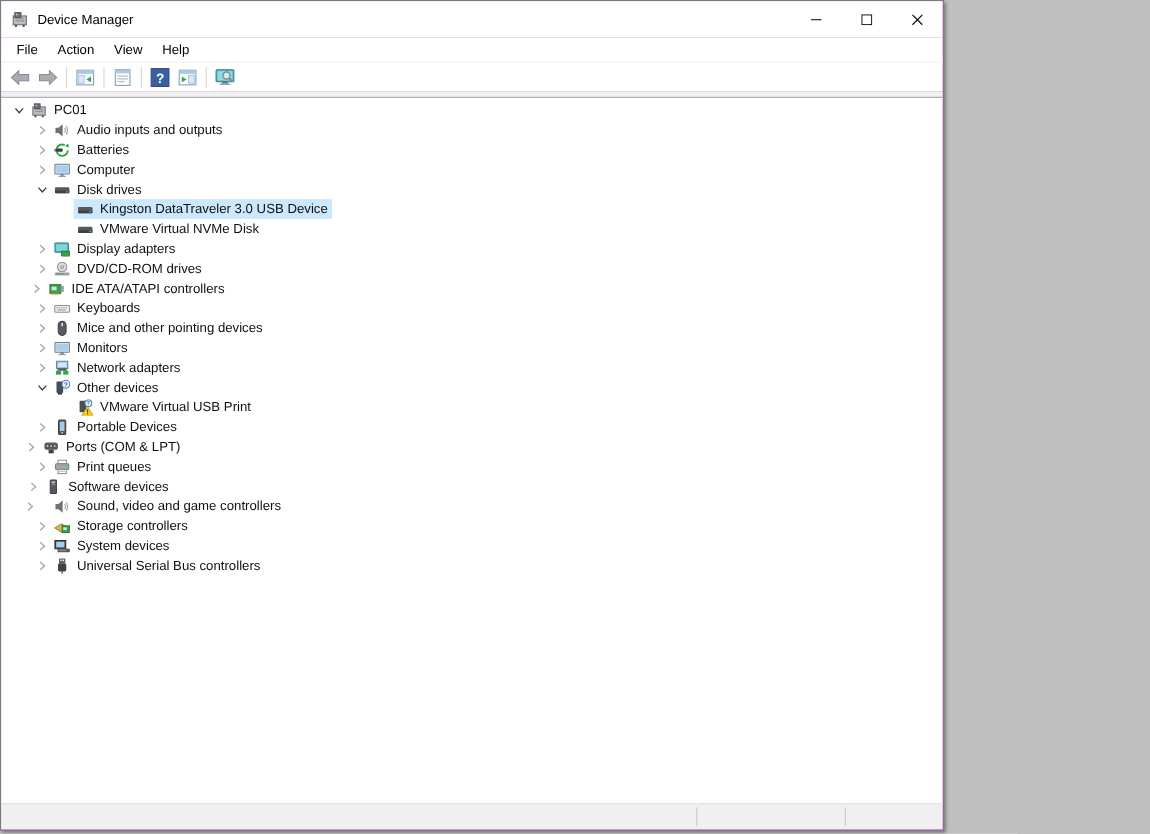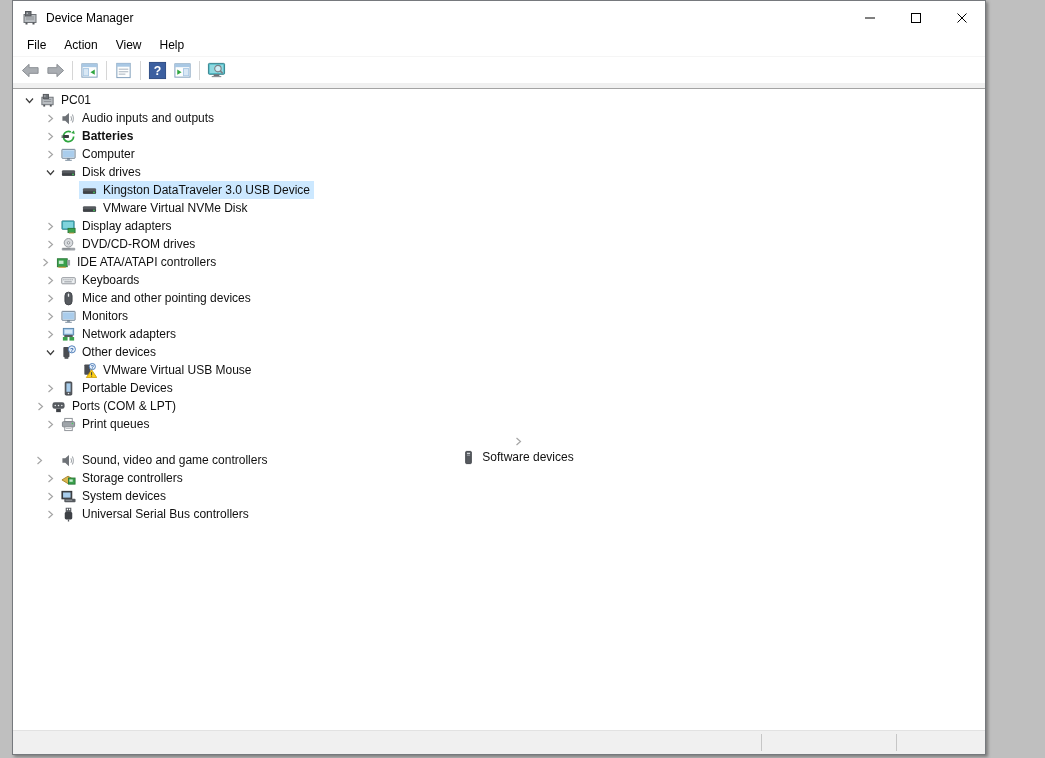--- a/index.html
+++ b/index.html
@@ -4,22 +4,22 @@
 <style>
   * { box-sizing: border-box; }
   html,body { margin:0; padding:0; }
   body {
     width:1045px; height:758px;
     background:#bfbfbf;
     font-family:"Liberation Sans", sans-serif;
     overflow:hidden;
   }
   .window {
-    position:absolute; left:12px; top:0;
-    width:974px; height:755px;
+    position:absolute; left:0; top:0;
+    width:858px; height:755px;
     background:#d946ef;
     border:1px solid #76797d;
     box-shadow:2px 2px 3px rgba(0,0,0,.35);
     display:flex; flex-direction:column;
   }
   
   .titlebar { height:33px; background:#fff; display:flex; align-items:center; padding-left:9px; flex:none; }
   .app-icon { width:16px; height:16px; flex:none; }
   .app-icon svg { width:16px; height:16px; display:block; }
   .title { margin-left:8px; font-size:12px; color:#000; white-space:nowrap; }
@@ -207,21 +207,21 @@
           <span class="ticon">
             <svg viewBox="0 0 16 16">
               <polygon points="1.5,5.5 4.5,5.5 8.5,2 8.5,14 4.5,10.5 1.5,10.5" fill="#6e7277"></polygon>
               <path d="M10.5 5.5 Q12 8 10.5 10.5" stroke="#9fa4a9" stroke-width="1.1" fill="none"></path>
               <path d="M12 3.8 Q14.5 8 12 12.2" stroke="#9fa4a9" stroke-width="1.1" fill="none"></path>
             </svg>
           </span>
           <span class="tlabel">Audio inputs and outputs</span>
         </span>
       </div>
-      <div class="trow" style="padding-left: 29px; font-weight: bold;">
+      <div class="trow" style="padding-left: 29px;">
         <span class="chev">
           <svg viewBox="0 0 10 10">
             <polyline points="3.2,1.8 6.8,5 3.2,8.2" fill="none" stroke="#a6a6a6" stroke-width="1.1"></polyline>
           </svg>
         </span>
         <span class="tsel">
           <span class="ticon">
             <svg viewBox="0 0 16 16">
               <path d="M13.5 8a5.5 5.5 0 1 1-3-4.9" fill="none" stroke="#2fa63f" stroke-width="1.8"></path>
               <polygon points="13.8,1.5 14.6,5.4 10.8,4.2" fill="#2fa63f"></polygon>
@@ -448,21 +448,21 @@
           <span class="ticon">
             <svg viewBox="0 0 16 16">
               <rect x="2.5" y="1.5" width="6.5" height="11" rx="1" fill="#4a4d52"></rect>
               <circle cx="11" cy="3.8" r="3.3" fill="#eaf3fc" stroke="#4a7ab5"></circle>
               <text x="11" y="6" font-size="5.5" text-anchor="middle" fill="#2a5fa8" font-weight="bold" font-family="sans-serif">?</text>
               <polygon points="10.2,7.2 15.8,15.5 4.6,15.5" fill="#fdd017" stroke="#c79500" stroke-width="0.8"></polygon>
               <rect x="9.7" y="9.8" width="1.1" height="3" fill="#3a3d41"></rect>
               <rect x="9.7" y="13.4" width="1.1" height="1.1" fill="#3a3d41"></rect>
             </svg>
           </span>
-          <span class="tlabel">VMware Virtual USB Mouse</span>
+          <span class="tlabel">VMware Virtual USB Print</span>
         </span>
       </div>
       <div class="trow" style="padding-left: 29px;">
         <span class="chev">
           <svg viewBox="0 0 10 10">
             <polyline points="3.2,1.8 6.8,5 3.2,8.2" fill="none" stroke="#a6a6a6" stroke-width="1.1"></polyline>
           </svg>
         </span>
         <span class="tsel">
           <span class="ticon">
@@ -508,21 +508,21 @@
               <rect x="4" y="1.5" width="8" height="3.5" fill="#ffffff" stroke="#8d9196"></rect>
               <rect x="1.5" y="5" width="13" height="5.5" rx="1" fill="#9fa4a9" stroke="#7c8186"></rect>
               <circle cx="12.2" cy="7" r="0.8" fill="#43d05a"></circle>
               <rect x="4" y="10.5" width="8" height="4" fill="#ffffff" stroke="#8d9196"></rect>
               <rect x="5.2" y="11.8" width="5.6" height="0.9" fill="#b5b9bd"></rect>
             </svg>
           </span>
           <span class="tlabel">Print queues</span>
         </span>
       </div>
-      <div class="trow" style="padding-left: 38px; flex-direction: column;">
+      <div class="trow" style="padding-left: 21px;">
         <span class="chev">
           <svg viewBox="0 0 10 10">
             <polyline points="3.2,1.8 6.8,5 3.2,8.2" fill="none" stroke="#a6a6a6" stroke-width="1.1"></polyline>
           </svg>
         </span>
         <span class="tsel">
           <span class="ticon">
             <svg viewBox="0 0 16 16">
               <rect x="5" y="1.5" width="6" height="13" rx="0.8" fill="#565a5f" stroke="#3e4146"></rect>
               <rect x="6.3" y="3" width="3.4" height="1.1" fill="#eceff1"></rect>

